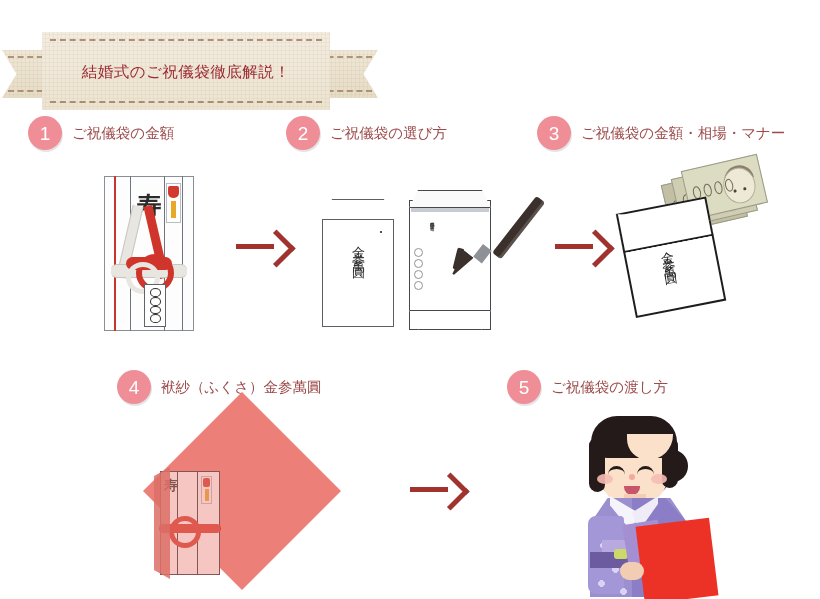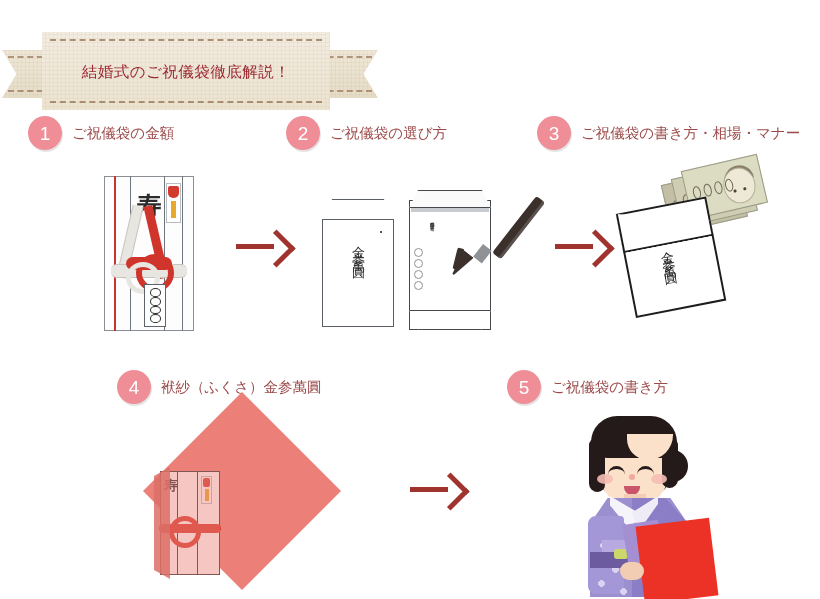--- a/index.html
+++ b/index.html
@@ -416,31 +416,31 @@
     <div class="step-label">ご祝儀袋の金額</div>
   </div>
 
   <div class="step" style="left:286px;top:116px;">
     <div class="badge">2</div>
     <div class="step-label">ご祝儀袋の選び方</div>
   </div>
 
   <div class="step" style="left:537px;top:116px;">
     <div class="badge">3</div>
-    <div class="step-label">ご祝儀袋の書き方・相場・マナー</div>
+    <div class="step-label">ご祝儀袋の金額・相場・マナー</div>
   </div>
 
   <div class="step" style="left:117px;top:370px;">
     <div class="badge">4</div>
     <div class="step-label">袱紗（ふくさ）金参萬圓</div>
   </div>
 
   <div class="step" style="left:507px;top:370px;">
     <div class="badge">5</div>
-    <div class="step-label">ご祝儀袋の書き方</div>
+    <div class="step-label">ご祝儀袋の渡し方</div>
   </div>
 
   <div class="ill sb" style="left:104px;top:176px;">
     <div class="body"></div>
     <div class="redline" style="left:10px;"></div>
     <div class="vline" style="left:26px;"></div>
     <div class="vline" style="left:60px;"></div>
     <div class="vline" style="left:78px;"></div>
     <div class="kanji">寿</div>
     <div class="noshi"></div>

